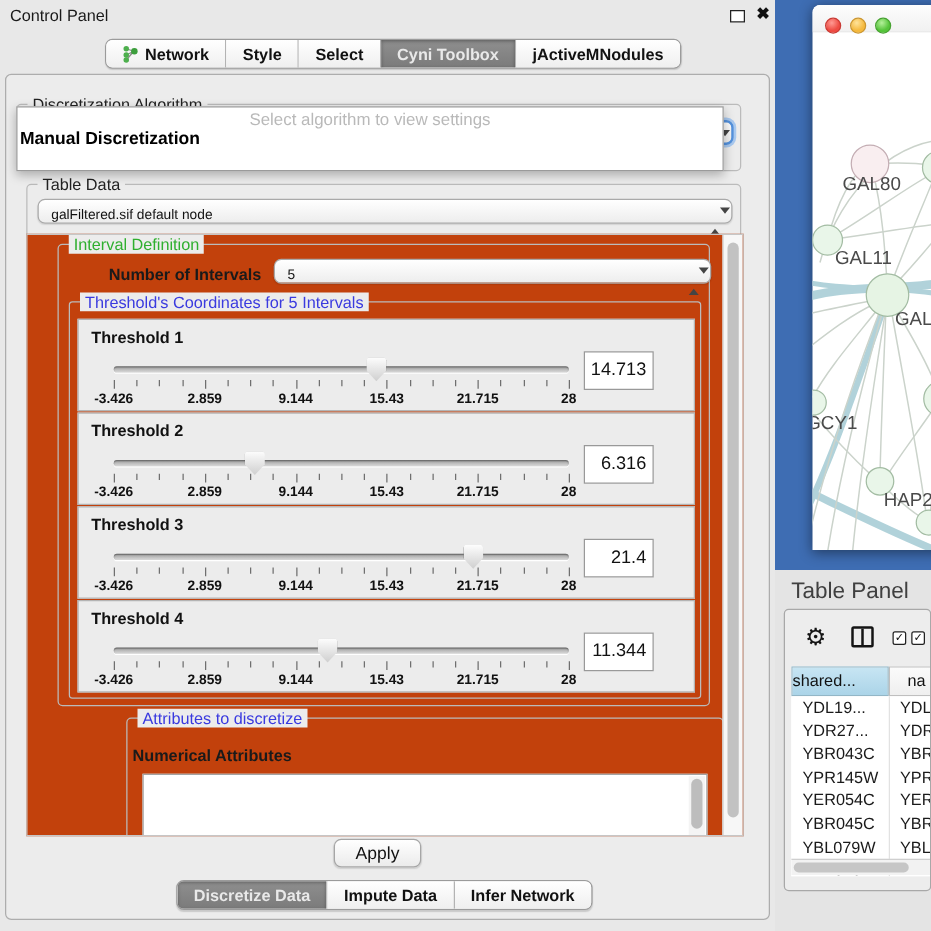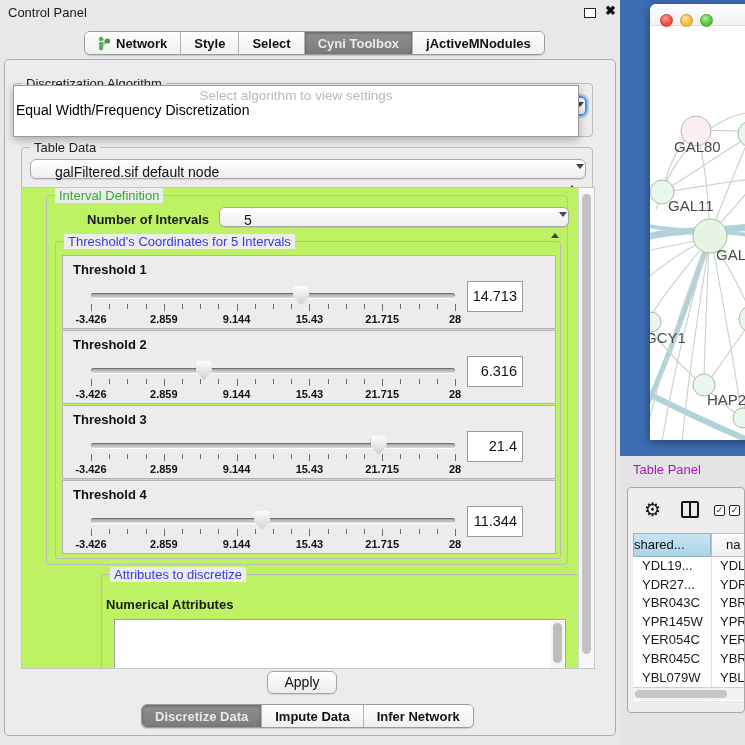--- a/index.html
+++ b/index.html
@@ -26,36 +26,36 @@
   .outer-frame { left:4px; top:59px; width:612px; height:677px; background:#ECECEC; border:1px solid #ADADAD; border-radius:5px; }
 
   
   .groupbox { position:absolute; border:1px solid #BBBBBB; border-radius:4px; }
   .group-title { position:absolute; top:-8px; left:8px; background:#ECECEC; padding:0 4px; font-size:13px; color:#222; white-space:nowrap; }
   .gt-green { color:#2FAF2F; }
   .gt-blue  { color:#3A3ADF; }
 
   
   .combo { position:absolute; height:20px; border:1px solid #A9A9A9; border-radius:6px;
-    background:linear-gradient(#ffffff,#ededed); font-size:14px; line-height:24px; padding-left:24px; color:#111; box-shadow:0 1px 1px rgba(0,0,0,.1); }
+    background:linear-gradient(#ffffff,#ededed); font-size:11px; line-height:24px; padding-left:10px; color:#111; box-shadow:0 1px 1px rgba(0,0,0,.1); }
   .combo .spin { position:absolute; right:9px; top:5px; width:8px; }
   .spin .up, .spin .dn { width:0; height:0; border-left:4px solid transparent; border-right:4px solid transparent; margin:1px 0; }
   .spin .up { border-bottom:5px solid #444; }
   .spin .dn { border-top:5px solid #444; }
   .combo.focused { border:2px solid #5492DE; box-shadow:0 0 0 2px #A9C9EF; }
 
   
   .popup { left:12px; top:84px; width:566px; height:52px; background:#fff; border:1px solid #9a9a9a;
     box-shadow:0 3px 8px rgba(0,0,0,.28); z-index:50; }
   .popup .ph { text-align:center; color:#b9b9b9; font-size:13.5px; padding-top:2px; height:16px; }
   .popup .opt { font-size:14px; line-height:16px; padding-left:2px; color:#000; }
   .popup .opt.bold { font-weight:bold; }
 
   
-  .viewport-wrap { left:20px; top:186px; width:574px; height:482px; border:1px solid #C6C6C6; background:#bef264; }
+  .viewport-wrap { left:20px; top:186px; width:574px; height:482px; border:1px solid #C6C6C6; background:#c2410c; }
   .viewport { position:absolute; left:0; top:0; width:557px; height:480px; overflow:hidden; }
   .vscroll { position:absolute; right:0; top:0; width:16px; height:480px; background:#F7F7F7; border-left:1px solid #D5D5D5; }
   .vscroll .thumb { position:absolute; left:3px; top:6px; width:9px; height:460px; background:#C2C2C2; border-radius:5px; }
 
   
   .thr-panel { position:absolute; left:6px; width:494px; height:74px; background:#ECECEC; border:1px solid #B4B4B4; }
   .thr-label { position:absolute; left:10px; top:6px; font-size:13px; font-weight:bold; color:#111; }
   .thr-track { position:absolute; left:28px; top:37px; width:364px; height:5px; border-radius:3px;
     background:linear-gradient(#9d9d9d,#dadada); box-shadow:inset 0 1px 1px rgba(0,0,0,.35), 0 1px 0 #fff; }
   .thr-handle { position:absolute; top:30px; width:16px; height:19px;
@@ -80,21 +80,21 @@
   
   .desktop { left:620px; top:0; width:125px; height:456px; background:#3E6DB3; }
   .net-window { left:630px; top:4px; width:115px; height:436px; background:#fff; border-radius:6px 0 0 0; box-shadow:0 2px 10px rgba(0,0,0,.45);margin-left:20px; }
   .net-titlebar { position:absolute; left:0; top:0; width:100%; height:22px; background:linear-gradient(#fdfdfd,#f1f1f1); border-bottom:1px solid #ddd; border-radius:6px 0 0 0; }
   .tl { position:absolute; top:10px; width:13px; height:13px; border-radius:50%; }
   .tl.red    { left:10px; background:radial-gradient(circle at 40% 30%, #ff9a93, #ee4b42 60%); border:1px solid #c93a34; }
   .tl.yellow { left:30px; background:radial-gradient(circle at 40% 30%, #ffe39a, #f5b93e 60%); border:1px solid #cb9630; }
   .tl.green  { left:50px; background:radial-gradient(circle at 40% 30%, #b4f09a, #55c43a 60%); border:1px solid #47a231; }
 
   .tp-titlebar { left:620px; top:456px; width:125px; height:28px; background:#E4E4E4; }
-  .tp-title { position:absolute; left:13px; top:6px; font-size:13px; color:#a21caf; }
+  .tp-title { position:absolute; left:13px; top:6px; font-size:18px; color:#404040; }
   .tp-body { left:620px; top:484px; width:125px; height:261px; background:#E4E4E4; }
   .tp-panel { position:absolute; left:7px; top:3px; width:118px; height:226px; background:#EDEDED; border:1px solid #A8A8A8; border-radius:4px; overflow:hidden; }
   .gear { position:absolute; left:16px; top:10px; font-size:19px; color:#141414; }
   .split-icon { position:absolute; left:53px; top:13px; width:18px; height:17px; border:2px solid #141414; border-radius:2px; }
   .split-icon::after { content:""; position:absolute; left:6px; top:0; width:2px; height:13px; background:#141414; }
   .cbx { position:absolute; top:17px; width:11px; height:11px; border:1.5px solid #222; border-radius:2px; font-size:9px; line-height:9px; text-align:center; color:#111; background:#fff; }
 
   .tp-table { position:absolute; left:5px; top:45px; width:113px; height:168px; background:#fff; overflow:hidden; }
   .tp-header { position:absolute; left:0; top:0; height:24px; display:flex; }
   .tp-hcell { font-size:13px; text-align:left; line-height:22px; border:1px solid #BFBFBF; color:#111; }
@@ -150,21 +150,21 @@
     <div class="groupbox" style="left:8px; top:23px; width:580px; height:54px;">
       <span class="group-title">Discretization Algorithm</span>
     </div>
 
     <div class="combo focused" style="left:20px; top:36px; width:562px; z-index:5;">
       <span class="spin"><span class="up"></span><span class="dn"></span></span>
     </div>
 
     <div class="abs popup" style="left:8px; top:25px;">
       <div class="ph">Select algorithm to view settings</div>
-      <div class="opt">Equal Width/Frequency Discretization</div>
+      <div class="opt bold">Manual Discretization</div>
     </div>
 
     <div class="groupbox" style="left:16px; top:87px; width:572px; height:46px;">
       <span class="group-title">Table Data</span>
       <div class="combo" style="left:8px; top:11px; width:556px;">
         <span>galFiltered.sif default node</span>
         <span class="spin"><span class="up"></span><span class="dn"></span></span>
       </div>
     </div>
 

